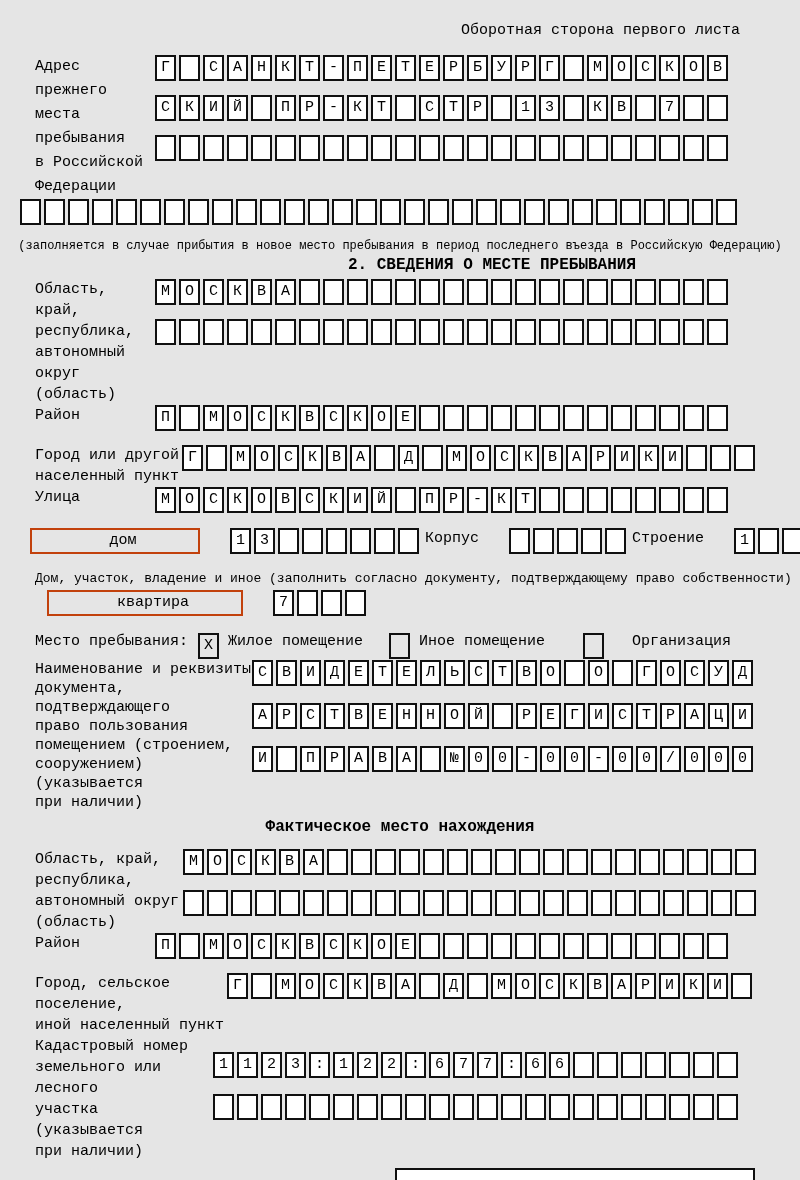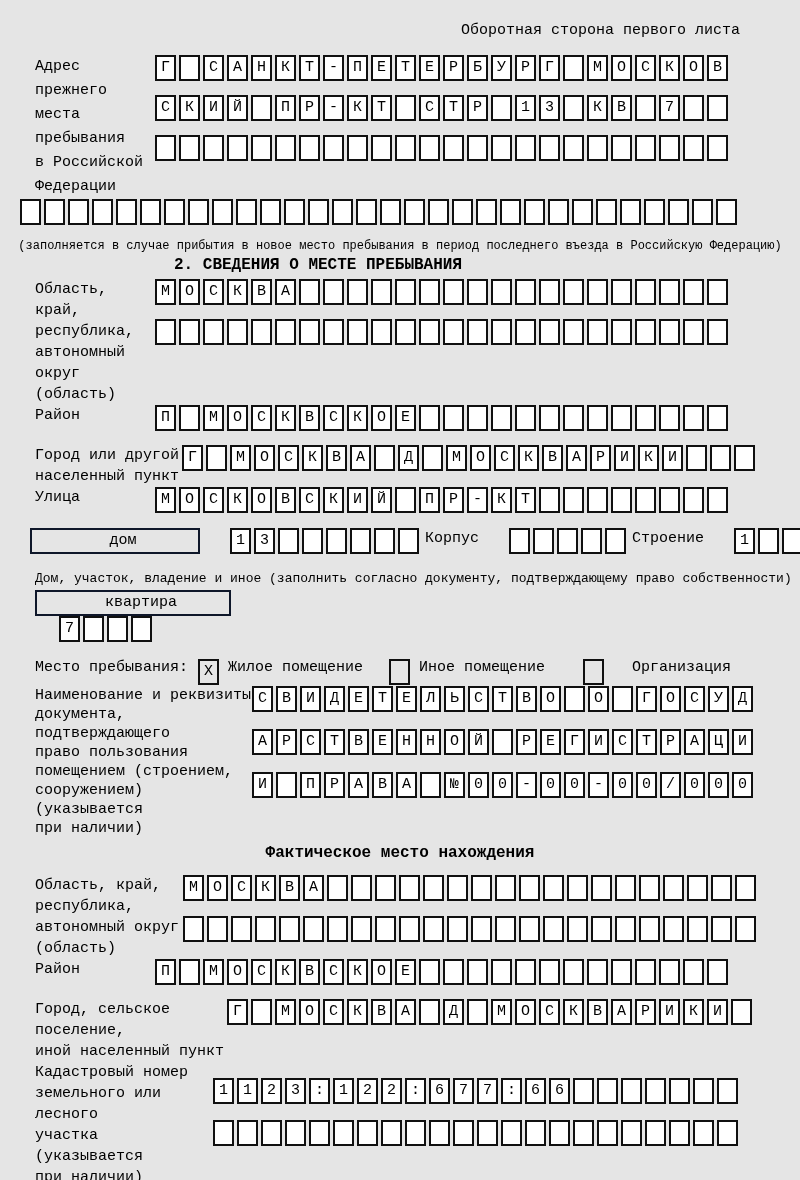--- a/index.html
+++ b/index.html
@@ -19,25 +19,25 @@
   .w178{width:178px} .w192{width:192px} .w217{width:217px}
   .cellrow { white-space:nowrap; height:37px; margin-bottom:3px; display:block; }
   span.cellrow { display:inline-block;padding-left:24px; }
   .cell {
     display:inline-block; width:21px; height:26px; border:2px solid #101010;
     margin-right:3px; text-align:center; line-height:22px; font-size:15px;
     vertical-align:top; background:#fff;
   }
   .fullrow { margin-left:-15px; }
   .caption-center { font-size:12px; width:800px; margin:1px 0 2px -35px; text-align:center; }
-  .sec-title { font-weight:bold; font-size:16px; width:636px; margin:3px 8px 5px -35px; text-align:center; }
+  .sec-title { font-weight:bold; font-size:16px; width:636px; margin:3px 8px 5px -35px; text-align:right; }
   .left-caption { font-size:13px; margin:1px 0 4px 0; }
   .house-row { display:flex; align-items:flex-start; margin:1px 0 3px -5px; }
-  .apt-row { display:flex; align-items:flex-start; margin:1px 0 3px 0;flex-direction:column; }
-  .wide-box { height:26px; border:2px solid #0f172a; text-align:center; line-height:22px; flex:0 0 auto;padding-left:16px; }
+  .apt-row { display:flex; align-items:flex-start; margin:1px 0 3px 12px; }
+  .wide-box { height:26px; border:2px solid #c2410c; text-align:center; line-height:22px; flex:0 0 auto;padding-left:16px; }
   .dom-box { width:170px; margin-right:6px; }
   .kv-box { width:196px; margin-right:6px; }
   .inline-lbl { margin:2px 6px 0 3px; }
   .check-row { display:flex; align-items:flex-start; margin:3px 0 1px 0; height:26px; }
   .check-box {
     width:21px; height:26px; border:2px solid #101010; display:inline-block;
     text-align:center; line-height:22px; flex:0 0 auto;
   }
   .doc-rows .cellrow { margin-bottom:6px; }
   .fact-title { font-weight:bold; font-size:16px; width:800px; margin:6px 0 13px -35px; text-align:center; }

